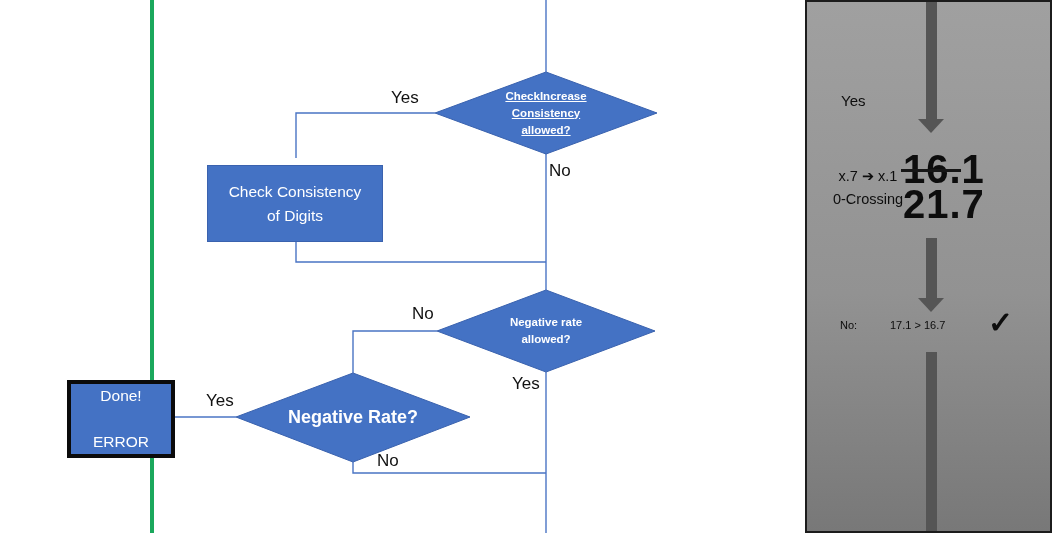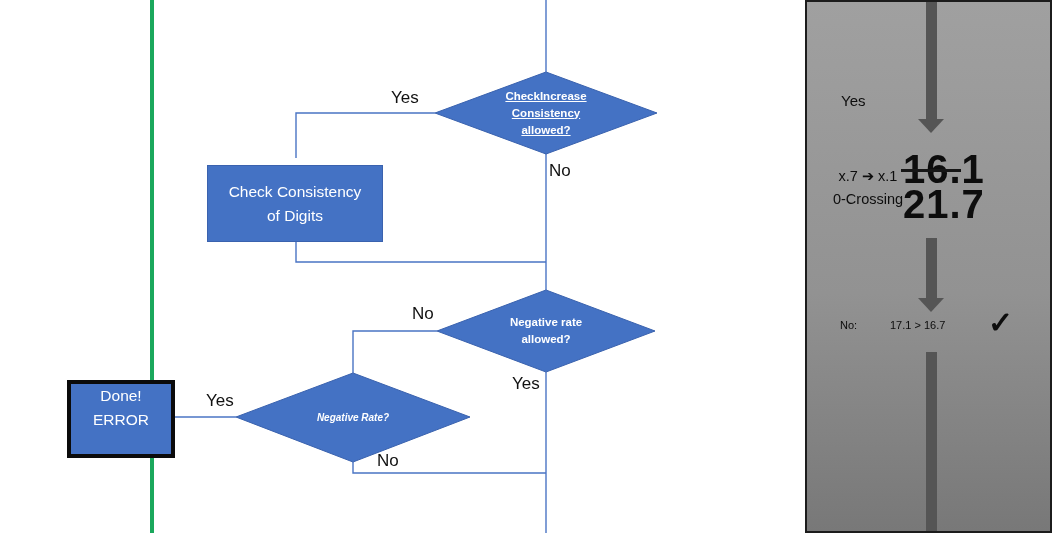--- a/index.html
+++ b/index.html
@@ -18,38 +18,38 @@
     position: absolute;
     display: flex;
     flex-direction: column;
     align-items: center;
     justify-content: center;
     text-align: center;
     color: #ffffff;
     pointer-events: none;
   }
   .diamond-text { font-size: 11.5px; line-height: 17px; font-weight: 600; }
-  .diamond-text-lg { font-size: 10px; line-height: 17px; font-weight: 600; font-style: italic; }
+  .diamond-text-lg { font-size: 18px; line-height: 17px; font-weight: 600; }
 
   .process-box {
     position: absolute;
     left: 207px; top: 158px; width: 176px; height: 77px;
     background: #4472C4;
     border: 1px solid #3a62ae;
     display: flex; flex-direction: column;
     align-items: center; justify-content: center;
     color: #fff; font-size: 15.5px; line-height: 24px; text-align: center; margin-top: 7px;
   }
   .done-box {
     position: absolute;
     left: 67px; top: 380px; width: 108px; height: 78px;
     background: #4472C4;
     border: 4px solid #0b0b0b;
     display: flex; flex-direction: column;
-    align-items: center; justify-content: flex-start;
+    align-items: center; justify-content: space-between;
     color: #fff; font-size: 15.5px; line-height: 24px; text-align: center;
   }
   .edge-label {
     position: absolute;
     font-size: 17px;
     color: #111111;
   }
 
   
   .side-panel {

